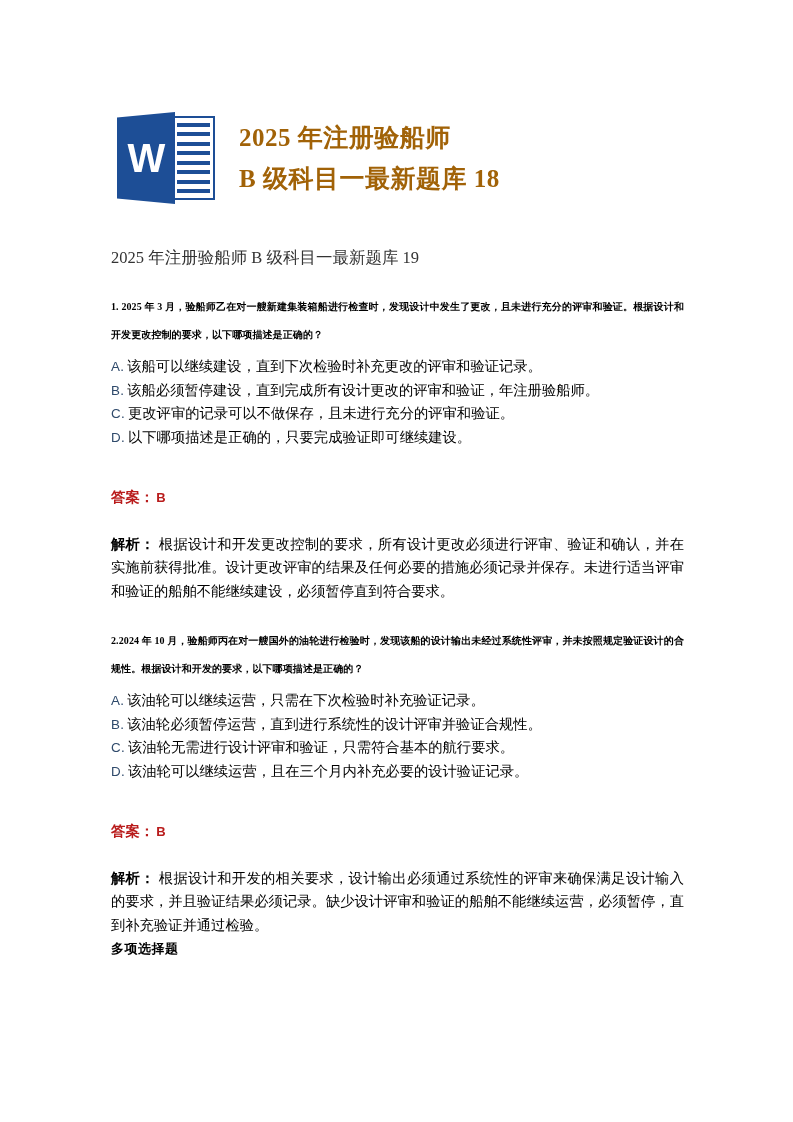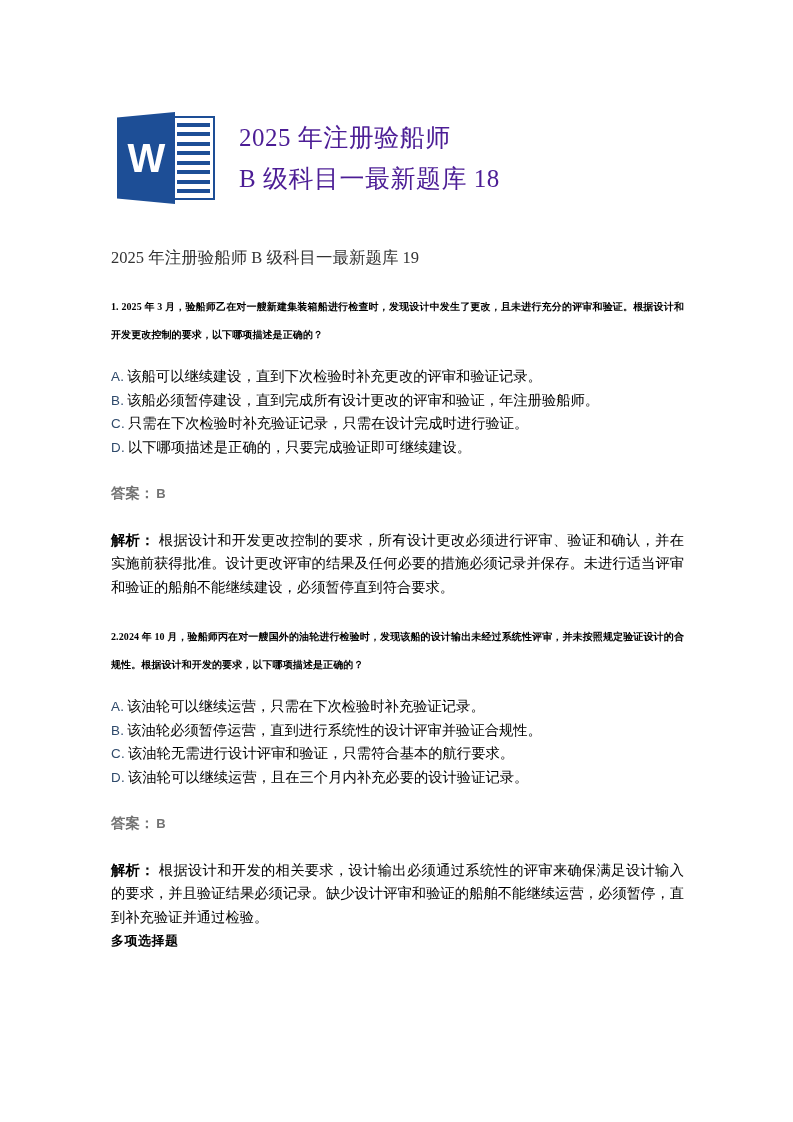--- a/index.html
+++ b/index.html
@@ -83,23 +83,23 @@
     flex-direction: column;
     justify-content: space-between;
   }
   .word-icon .sheet i {
     display: block;
     height: 4px;
     background: #1d4e96;
   }
   .title-block {
     flex: 1 1 auto;
-    color: #4c1d95;
+    color: #a16207;
     font-family: "Liberation Serif", "DejaVu Serif", serif;
-    font-weight: normal;
+    font-weight: bold;
     font-size: 25px;
     line-height: 41px;
     letter-spacing: 0.5px;
   }
   .title-block .tline { display: block; white-space: nowrap; }
 
   
   .subtitle {
     margin-top: 39px;
     color: #333333;
@@ -112,41 +112,41 @@
   .question {
     margin-top: 24px;
     font-weight: bold;
     color: #000000;
     font-size: 10px;
     line-height: 28px;
     text-align: justify;
     letter-spacing: 0.1px;
   }
   .options {
-    margin-top: 16px;
+    margin-top: 6px;
   }
   .option {
     font-size: 14.3px;
     line-height: 23.5px;
     color: #000000;
     white-space: nowrap;
   }
   .option .letter {
     color: #2f4a6b;
     font-family: "Liberation Sans", sans-serif;
     font-size: 13.4px;
     letter-spacing: 0.3px;
     margin-right: 3px;
   }
   .answer {
-    margin-top: 23px;
+    margin-top: 37px;
     font-size: 14.4px;
     line-height: 23.5px;
     font-weight: bold;
-    color: #737373;
+    color: #b91c1c;
   }
   .answer .val {
     font-family: "Liberation Sans", sans-serif;
     font-size: 13px;
     font-weight: bold;
     margin-left: 2px;
   }
   .analysis {
     margin-top: 23px;
     font-size: 14.3px;
@@ -197,21 +197,21 @@
 
     <div class="question">1. 2025 年 3 月，验船师乙在对一艘新建集装箱船进行检查时，发现设计中发生了更改，且未进行充分的评审和验证。根据设计和开发更改控制的要求，以下哪项描述是正确的？</div>
     <div class="options">
       <div class="option">
         <span class="letter">A.</span><span>该船可以继续建设，直到下次检验时补充更改的评审和验证记录。</span>
       </div>
       <div class="option">
         <span class="letter">B.</span><span>该船必须暂停建设，直到完成所有设计更改的评审和验证，年注册验船师。</span>
       </div>
       <div class="option">
-        <span class="letter">C.</span><span>只需在下次检验时补充验证记录，只需在设计完成时进行验证。</span>
+        <span class="letter">C.</span><span>更改评审的记录可以不做保存，且未进行充分的评审和验证。</span>
       </div>
       <div class="option">
         <span class="letter">D.</span><span>以下哪项描述是正确的，只要完成验证即可继续建设。</span>
       </div>
     </div>
     <div class="answer">
       <span>答案：</span><span class="val">B</span>
     </div>
     <div class="analysis">
       <span class="lab">解析：</span><span>根据设计和开发更改控制的要求，所有设计更改必须进行评审、验证和确认，并在实施前获得批准。设计更改评审的结果及任何必要的措施必须记录并保存。未进行适当评审和验证的船舶不能继续建设，必须暂停直到符合要求。</span>

